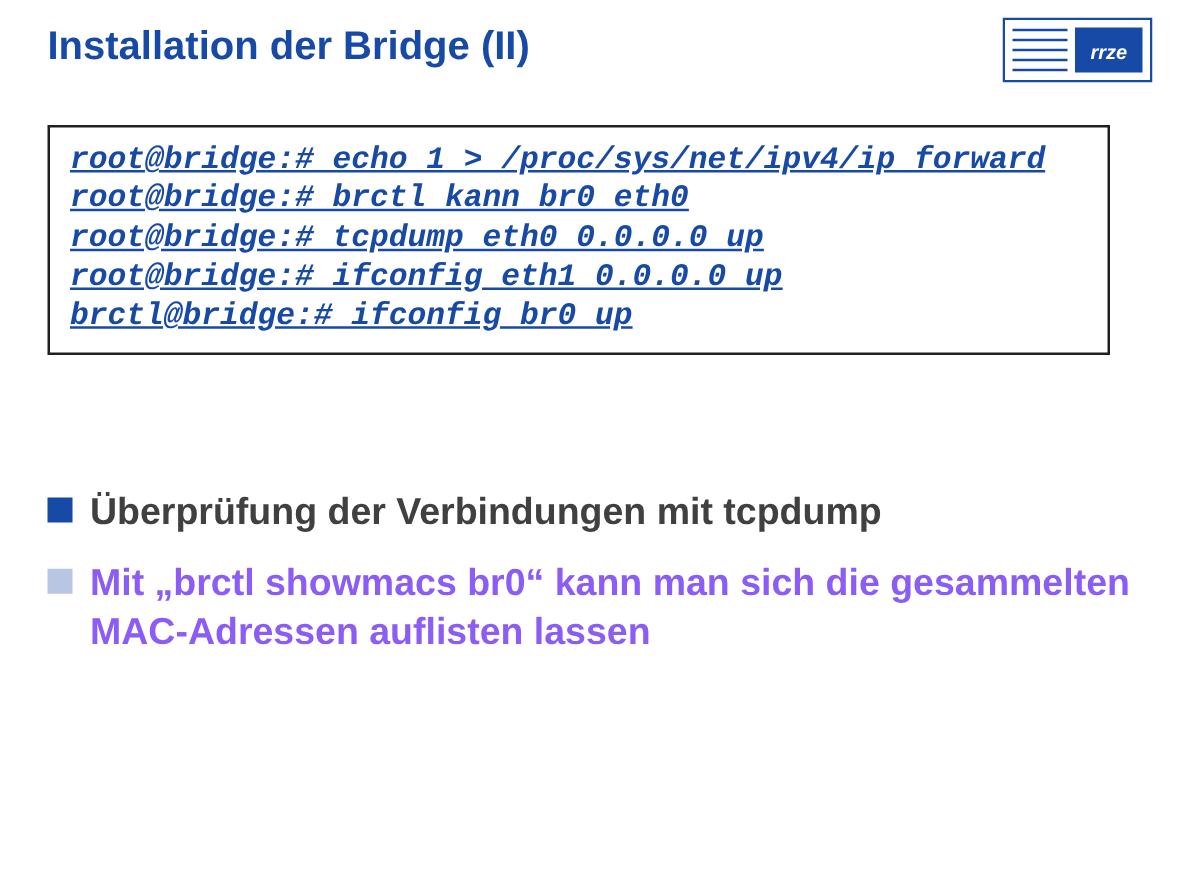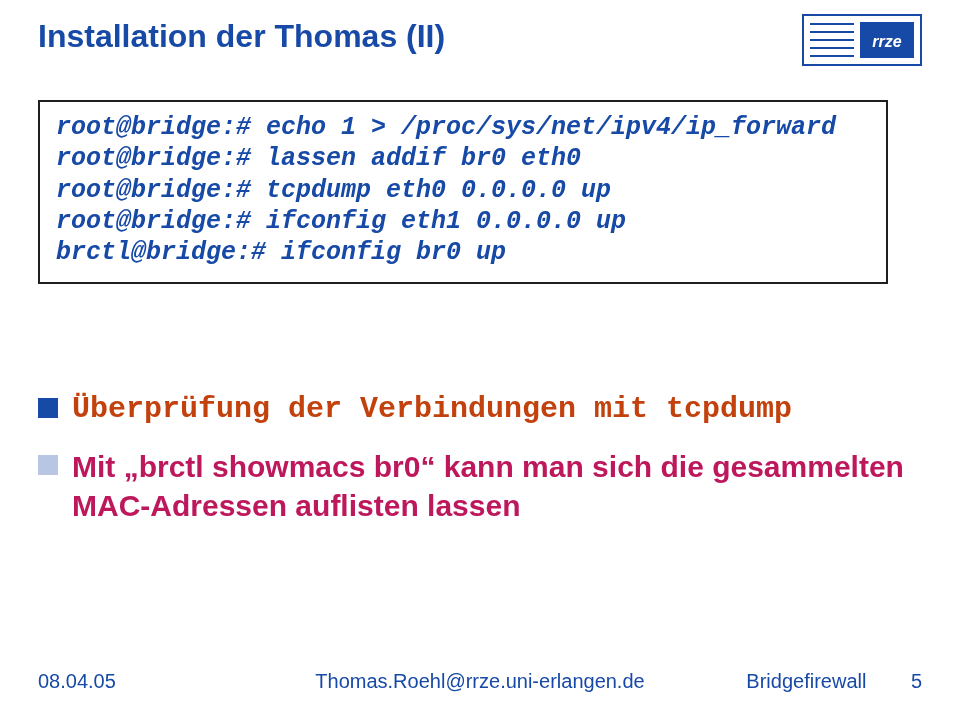--- a/index.html
+++ b/index.html
@@ -43,20 +43,21 @@
     padding: 10px 16px 14px 16px;
   }
   .codeline {
     font-family: "Courier New", Courier, monospace;
     font-weight: bold;
     font-style: italic;
     color: #1749a6;
     font-size: 25px;
     line-height: 1.25;
     white-space: pre;
+    text-decoration: underline;
   }
   .bullets {
     position: absolute;
     top: 390px;
     left: 38px;
     width: 870px;
   }
   .bullet-row {
     display: flex;
     align-items: flex-start;
@@ -69,75 +70,66 @@
     margin-right: 14px;
     flex: 0 0 auto;
   }
   .bullet-marker.active { background: #1749a6; }
   .bullet-marker.muted { background: #b8c6e4; }
   .bullet-text {
     font-size: 30px;
     line-height: 1.3;
     font-weight: bold;
   }
-  .bullet-text.active { color: #c2410c; font-family: Liberation Mono, monospace; }
-  .bullet-text.muted { color: #be185d; }
+  .bullet-text.active { color: #404040; }
+  .bullet-text.muted { color: #8b5cf6; }
   .footer {
     position: absolute;
     bottom: 18px;
     left: 38px;
     right: 38px;
     display: flex;
     justify-content: space-between;
     color: #1749a6;
     font-size: 20px;
   }
   .footer .center { position: absolute; left: 50%; transform: translateX(-50%); }
 </style>
 </head>
 <body>
 <div class="page">
 
-  <div class="title">Installation der Thomas (II)</div>
+  <div class="title">Installation der Bridge (II)</div>
 
   <svg class="logo" viewBox="0 0 120 52">
     <rect x="1" y="1" width="118" height="50" fill="#fff" stroke="#1749a6" stroke-width="2"></rect>
     <g stroke="#1749a6" stroke-width="2" fill="none">
       <line x1="8" y1="10" x2="52" y2="10"></line>
       <line x1="8" y1="18" x2="52" y2="18"></line>
       <line x1="8" y1="26" x2="52" y2="26"></line>
       <line x1="8" y1="34" x2="52" y2="34"></line>
       <line x1="8" y1="42" x2="52" y2="42"></line>
     </g>
     <rect x="58" y="8" width="54" height="36" fill="#1749a6"></rect>
     <text x="85" y="33" text-anchor="middle" font-family="Arial" font-size="16" font-weight="bold" font-style="italic" fill="#fff">rrze</text>
   </svg>
 
   <div class="codebox">
     <div class="codeline">root@bridge:# echo 1 &gt; /proc/sys/net/ipv4/ip_forward</div>
-    <div class="codeline">root@bridge:# lassen addif br0 eth0</div>
+    <div class="codeline">root@bridge:# brctl kann br0 eth0</div>
     <div class="codeline">root@bridge:# tcpdump eth0 0.0.0.0 up</div>
     <div class="codeline">root@bridge:# ifconfig eth1 0.0.0.0 up</div>
     <div class="codeline">brctl@bridge:# ifconfig br0 up</div>
   </div>
 
   <div class="bullets">
     <div class="bullet-row">
       <div class="bullet-marker active"></div>
       <div class="bullet-text active">Überprüfung der Verbindungen mit tcpdump</div>
     </div>
     <div class="bullet-row">
       <div class="bullet-marker muted"></div>
       <div class="bullet-text muted">Mit „brctl showmacs br0“ kann man sich die gesammelten MAC-Adressen auflisten lassen</div>
     </div>
   </div>
 
-  <div class="footer">
-    <span>08.04.05</span>
-    <span class="center">Thomas.Roehl@rrze.uni-erlangen.de</span>
-    <span>
-      <span>Bridgefirewall</span>
-      &nbsp;&nbsp;&nbsp;&nbsp;&nbsp;&nbsp;
-      <span>5</span>
-    </span>
-  </div>
 
 </div>
 
 </body></html>

